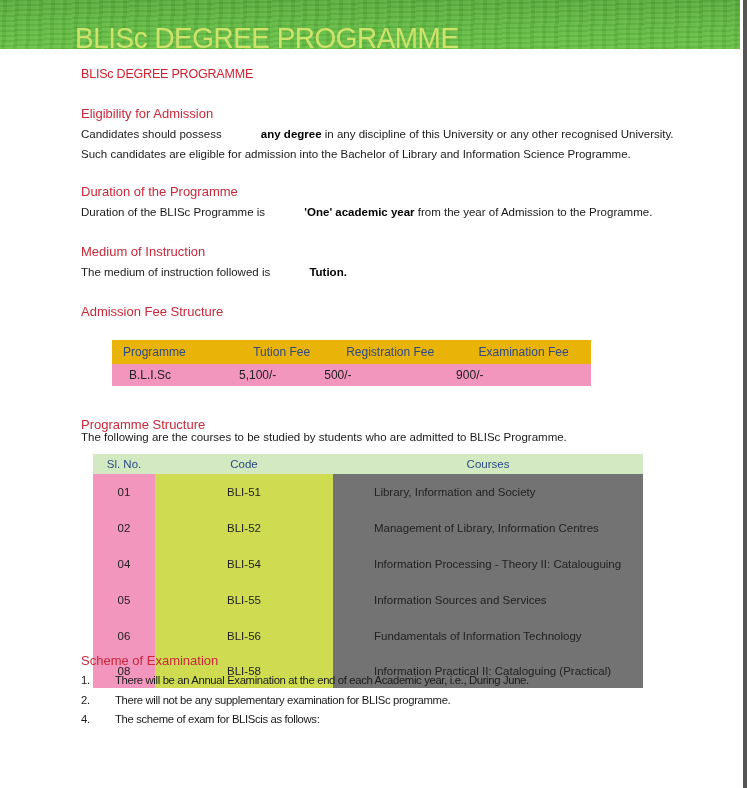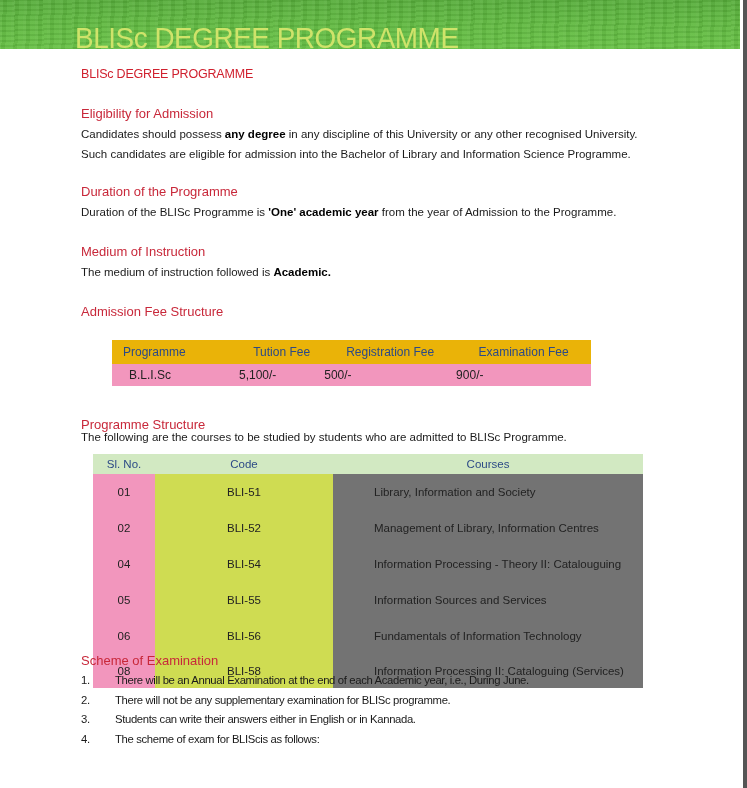--- a/index.html
+++ b/index.html
@@ -36,21 +36,21 @@
     }
     .section-title {
       position: absolute; left: 81px;
       font-size: 13px; color: #c8283a;
     }
     .para {
       position: absolute; left: 81px;
       font-size: 11.5px; line-height: 20px; color: #1a1a1a;
       white-space: nowrap;
     }
-    .em { color: #000; font-weight: 600; }
+    .em { color: #000; font-weight: 600; margin-left: 36px; }
 
     
     .fee-table {
       position: absolute; left: 112px; top: 340px; width: 479px;
       border-collapse: collapse; font-size: 12px;
     }
     .fee-table th {
       background: #eab308; color: #2c4a86; font-weight: normal;
       height: 24px; text-align: center; padding: 0;
     }
@@ -97,21 +97,21 @@
 <div class="section-title" style="top:106px;">Eligibility for Admission</div>
 <div class="para" style="top:124px;">
   <div><span>Candidates should possess </span><span class="em">any degree</span><span> in any discipline of this University or any other recognised University.</span></div>
   <div>Such candidates are eligible for admission into the Bachelor of Library and Information Science Programme.</div>
 </div>
 
 <div class="section-title" style="top:184px;">Duration of the Programme</div>
 <div class="para" style="top:202px;"><span>Duration of the BLISc Programme is </span><span class="em">'One' academic year</span><span> from the year of Admission to the Programme.</span></div>
 
 <div class="section-title" style="top:244px;">Medium of Instruction</div>
-<div class="para" style="top:262px;"><span>The medium of instruction followed is </span><span class="em">Academic.</span></div>
+<div class="para" style="top:262px;"><span>The medium of instruction followed is </span><span class="em">Tution.</span></div>
 
 <div class="section-title" style="top:304px;">Admission Fee Structure</div>
 <table class="fee-table">
   <thead>
     <tr>
       <th class="col-prog">Programme</th>
       <th>Tution Fee</th>
       <th>Registration Fee</th>
       <th>Examination Fee</th>
     </tr>
@@ -159,24 +159,23 @@
         <td class="c-course">Information Sources and Services</td>
       </tr>
       <tr>
         <td class="c-sl">06</td>
         <td class="c-code">BLI-56</td>
         <td class="c-course">Fundamentals of Information Technology</td>
       </tr>
       <tr class="last">
         <td class="c-sl">08</td>
         <td class="c-code">BLI-58</td>
-        <td class="c-course">Information Processing II: Cataloguing (Services)</td>
+        <td class="c-course">Information Practical II: Cataloguing (Practical)</td>
       </tr>
     </tbody>
 </table>
 
 <div class="section-title" style="top:653px;">Scheme of Examination</div>
 <ul class="exam-list" id="exam-list">
     <li><span class="num">1.</span><span>There will be an Annual Examination at the end of each Academic year, i.e., During June.</span></li>
     <li><span class="num">2.</span><span>There will not be any supplementary examination for BLISc programme.</span></li>
-    <li><span class="num">3.</span><span>Students can write their answers either in English or in Kannada.</span></li>
     <li><span class="num">4.</span><span>The scheme of exam for BLIScis as follows:</span></li>
   </ul>
 
 </body></html>

